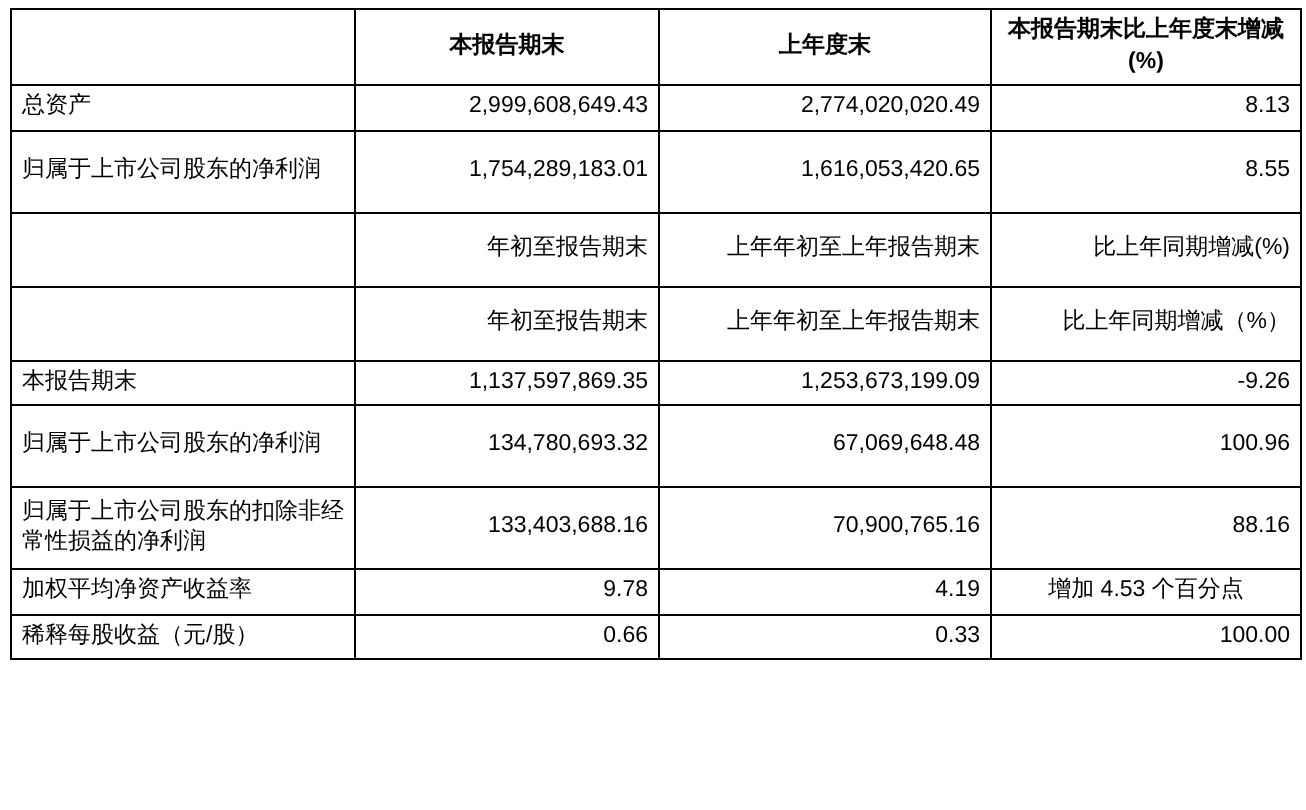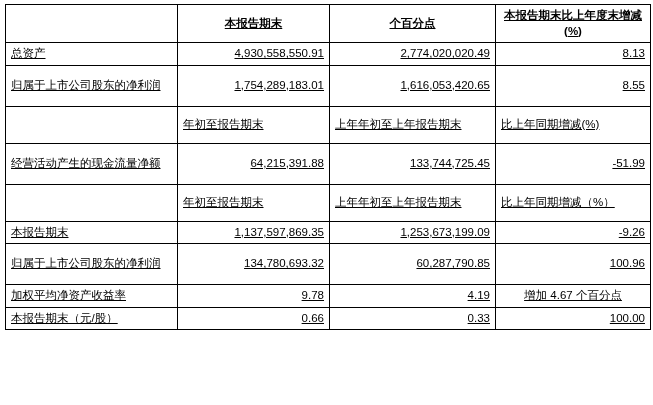--- a/index.html
+++ b/index.html
@@ -19,21 +19,20 @@
     width: 653px;
     height: 405px;
     box-sizing: border-box;
   }
   table.fin {
     border-collapse: collapse;
     width: 645px;
     margin: 4px 0 0 5px;
     table-layout: fixed;
     font-size: 11.5px;
-    text-decoration: underline;
   }
   table.fin td {
     border: 1px solid #000000;
     padding: 3px 5px;
     vertical-align: middle;
     line-height: 1.35;
     word-break: break-all;
   }
   col.c1 { width: 172px; }
   col.c2 { width: 152px; }
@@ -49,21 +48,21 @@
     padding-right: 18px;
   }
   td.ctr {
     text-align: center;
   }
   td.hd {
     text-align: center;
     font-weight: bold;
   }
   td.sub {
-    text-align: left;
+    text-align: right;
   }
   .hdrow td {
     height: 30px;
   }
   .tallrow td {
     height: 34px;
   }
   .twoline {
     line-height: 1.3;
   }
@@ -77,83 +76,83 @@
     <colgroup>
       <col class="c1">
         <col class="c2">
         <col class="c3">
         <col class="c4">
     </colgroup>
     <tbody>
       <tr class="hdrow">
         <td class="hd"></td>
         <td class="hd">本报告期末</td>
-        <td class="hd">个百分点</td>
+        <td class="hd">上年度末</td>
         <td class="hd twoline">本报告期末比上年度末增减(%)</td>
       </tr>
 
       <tr>
         <td class="lbl">总资产</td>
-        <td class="num">4,930,558,550.91</td>
+        <td class="num">2,999,608,649.43</td>
         <td class="num">2,774,020,020.49</td>
         <td class="num">8.13</td>
       </tr>
 
       <tr class="tallrow">
         <td class="lbl twoline">归属于上市公司股东的净利润</td>
         <td class="num">1,754,289,183.01</td>
         <td class="num">1,616,053,420.65</td>
         <td class="num">8.55</td>
       </tr>
 
       <tr class="hdrow">
         <td class="sub"></td>
         <td class="sub">年初至报告期末</td>
         <td class="sub">上年年初至上年报告期末</td>
         <td class="sub">比上年同期增减(%)</td>
       </tr>
 
-      <tr class="tallrow">
-        <td class="lbl twoline">经营活动产生的现金流量净额</td>
-        <td class="num">64,215,391.88</td>
-        <td class="num">133,744,725.45</td>
-        <td class="num">-51.99</td>
-      </tr>
 
       <tr class="hdrow">
         <td class="sub"></td>
         <td class="sub">年初至报告期末</td>
         <td class="sub">上年年初至上年报告期末</td>
         <td class="sub">比上年同期增减（%）</td>
       </tr>
 
       <tr>
         <td class="lbl">本报告期末</td>
         <td class="num">1,137,597,869.35</td>
         <td class="num">1,253,673,199.09</td>
         <td class="num">-9.26</td>
       </tr>
 
       <tr class="tallrow">
         <td class="lbl twoline">归属于上市公司股东的净利润</td>
         <td class="num">134,780,693.32</td>
-        <td class="num">60,287,790.85</td>
+        <td class="num">67,069,648.48</td>
         <td class="num">100.96</td>
       </tr>
 
+      <tr class="tallrow">
+        <td class="lbl twoline">归属于上市公司股东的扣除非经常性损益的净利润</td>
+        <td class="num">133,403,688.16</td>
+        <td class="num">70,900,765.16</td>
+        <td class="num">88.16</td>
+      </tr>
 
       <tr>
         <td class="lbl">加权平均净资产收益率</td>
         <td class="num">9.78</td>
         <td class="num">4.19</td>
-        <td class="ctr">增加 4.67 个百分点</td>
+        <td class="ctr">增加 4.53 个百分点</td>
       </tr>
 
       <tr>
-        <td class="lbl">本报告期末（元/股）</td>
+        <td class="lbl">稀释每股收益（元/股）</td>
         <td class="num">0.66</td>
         <td class="num">0.33</td>
         <td class="num">100.00</td>
       </tr>
 
     </tbody>
   </table>
 </div>
 
 </body></html>

